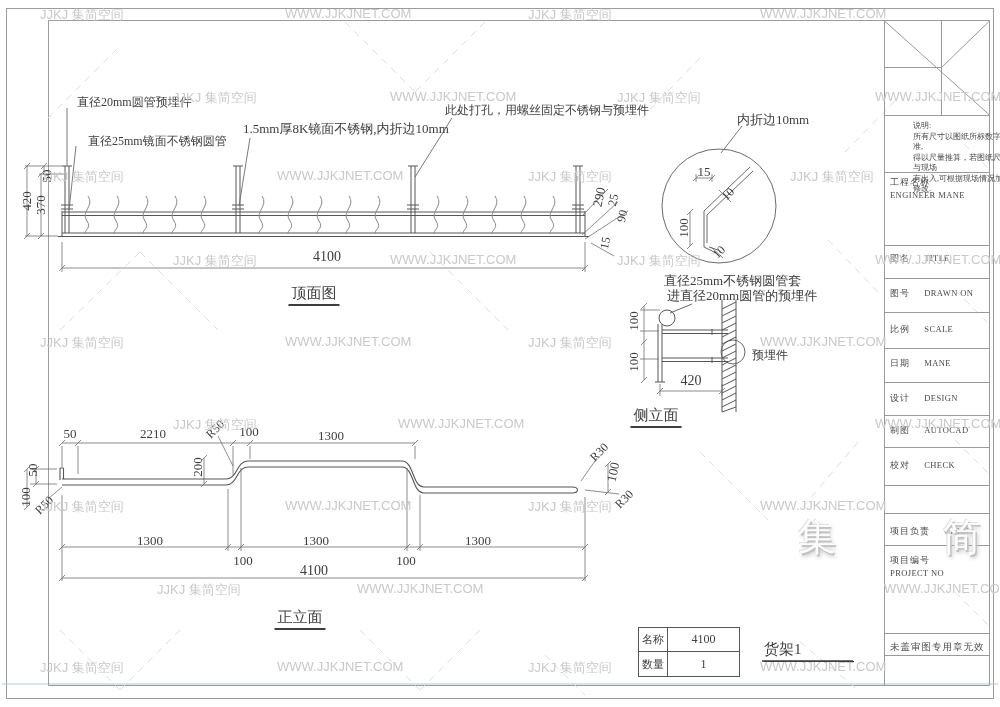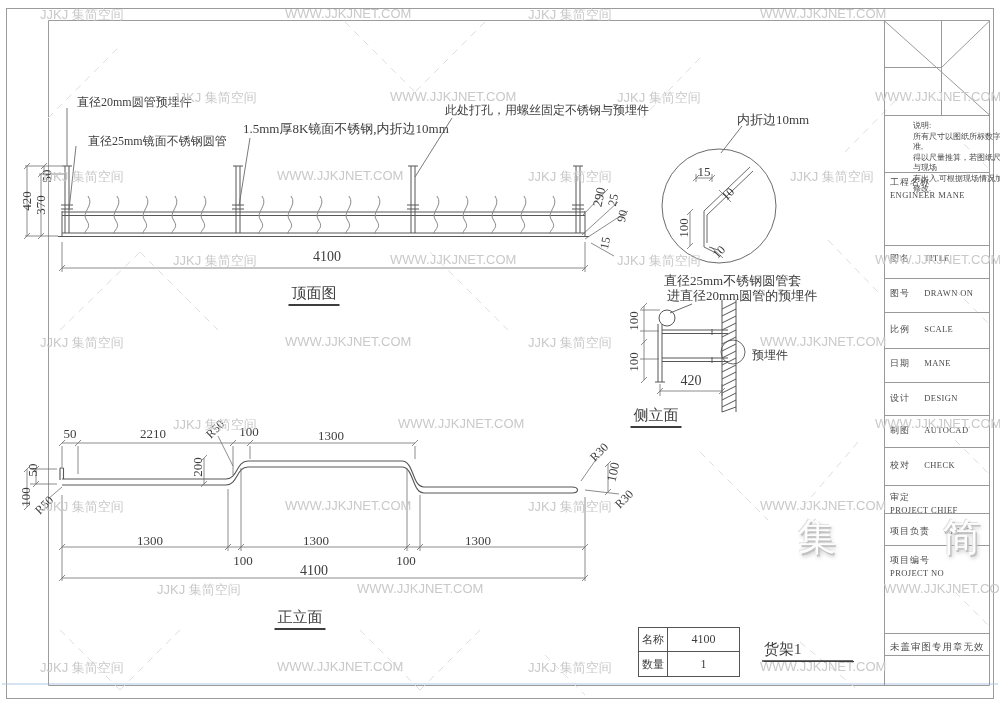--- a/index.html
+++ b/index.html
@@ -241,24 +241,20 @@
   <span class="en">DESIGN</span>
 </div>
 <div class="tb-row" style="top:421px">
   <span class="cn">制图</span>
   <span class="en">AUTOCAD</span>
 </div>
 <div class="tb-row" style="top:456px">
   <span class="cn">校对</span>
   <span class="en">CHECK</span>
 </div>
-<div class="tb-row" style="top:488px">
-  <span class="cn">审定</span>
-  <span class="en block">PROJECT CHIEF</span>
-</div>
 <div class="tb-row" style="top:522px">
   <span class="cn">项目负责</span>
   <span class="en">CHIEF</span>
 </div>
 <div class="tb-row" style="top:551px">
   <span class="cn">项目编号</span>
   <span class="en block">PROJECT NO</span>
 </div>
 <div class="tb-row" style="top:638px;font-size:9.5px">
   <span class="cn">未盖审图专用章无效</span>

